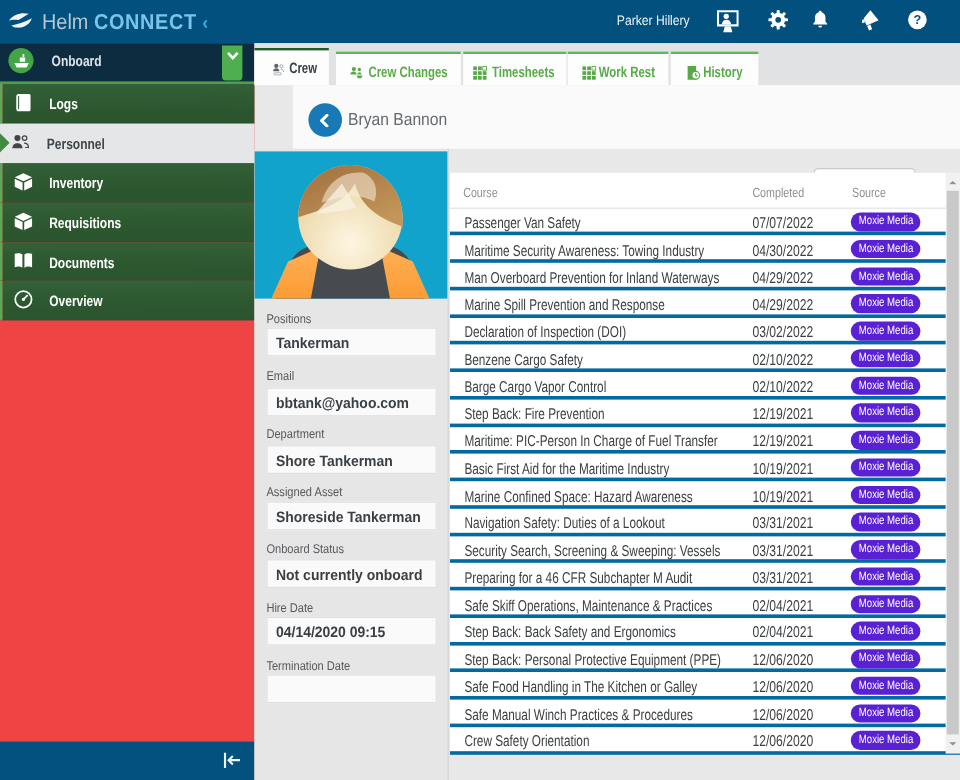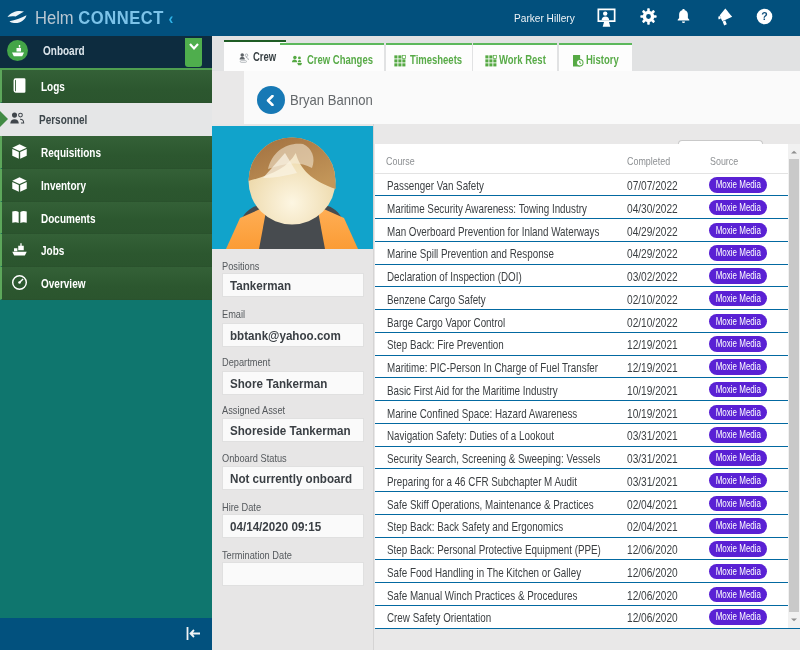--- a/index.html
+++ b/index.html
@@ -9,21 +9,21 @@
 
 .topbar { position:absolute; left:0; top:0; width:800px; height:36px; background:#02507d; }
 .logo { position:absolute; left:6px; top:9px; }
 .brand { position:absolute; left:35px; top:8px; font-size:18px; color:#b9c7d2; font-weight:400; white-space:nowrap; transform:scaleX(0.92); transform-origin:0 50%; }
 .brand b { color:#7cc3e9; font-weight:700; letter-spacing:0.6px; }
 .brand .chev { color:#2fb3e8; font-weight:700; font-size:16px; }
 .user { position:absolute; left:514px; top:12px; font-size:11.5px; color:#eef3f7; transform:scaleX(0.88); transform-origin:0 0; white-space:nowrap; }
 .ticon { position:absolute; top:8px; }
 
 
-.sidebar { position:absolute; left:0; top:36px; width:212px; height:614px; background:#0f766e; }
+.sidebar { position:absolute; left:0; top:36px; width:212px; height:614px; background:#ef4444; }
 .sb-head { position:absolute; left:0; top:0; width:212px; height:32px; background:#0d2c3f; }
 .sb-head .shipcirc { position:absolute; left:7px; top:4px; width:21px; height:21px; background:#44a548; border-radius:50%; }
 .sb-head .t { position:absolute; left:43px; top:8px; color:#dce5eb; font-weight:700; font-size:12.5px; transform:scaleX(0.8); transform-origin:0 0; }
 .sb-drop { position:absolute; left:185px; top:2px; width:17px; height:29px; background:#4fae4d; border-radius:0 0 3px 3px; }
 .menu { position:absolute; left:0; top:32px; width:212px; border-top:2px solid #4f9f50; }
 .mi { position:relative; width:212px; height:32.9px; box-sizing:border-box; background:linear-gradient(#346137,#2c572f 60%,#2b552e); border-bottom:1px solid rgba(10,40,15,0.25); border-left:2px solid #5da75b; color:#fff; font-weight:700; font-size:12.5px; }
 .mi .ic { position:absolute; left:9px; top:7px; width:17px; height:17px; }
 .mi .lbl { position:absolute; left:39px; top:10px; display:inline-block; transform:scaleX(0.8); transform-origin:0 0; white-space:nowrap; }
 .mi.active { background:#e5e6e7; border-bottom:none; color:#3d464b; border-left:none; }
 .mi.active .tri { position:absolute; left:0; top:8.5px; width:0; height:0; border-left:8px solid #418a44; border-top:8px solid transparent; border-bottom:8px solid transparent; }
@@ -50,21 +50,21 @@
 .fld .vb { position:absolute; left:0px; top:13.4px; width:142.5px; height:24px; background:#fafafa; border:1px solid #e0e0e0; font-weight:700; font-size:12.5px; color:#3a3f44; padding:5px 0 0 7px; }
 .fld .vb span { display:inline-block; transform:scaleX(0.93); transform-origin:0 0; white-space:nowrap; }
 
 
 .dtab { position:absolute; top:145px; font-weight:700; font-size:17px; color:#41474c; }
 .dtab span { display:inline-block; transform:scaleX(0.78); transform-origin:0 0; white-space:nowrap; }
 .dtab.active { top:139.5px; height:22px; background:#fff; border:1px solid #c9c9c9; border-bottom:none; border-radius:4px 4px 0 0; width:85px; text-align:right; padding:3px 0 0 12px; }
 .tablewrap { position:absolute; left:375px; top:144px; width:425px; height:483.5px; background:#fff; }
 .thead { position:absolute; left:0; top:0; width:100%; height:29.5px; border-bottom:1px solid #e3e3e3; color:#8d9093; font-size:11px; }
 .thead span { position:absolute; top:11px; transform:scaleX(0.81); transform-origin:0 0; }
-.trow { position:absolute; left:0; width:100%; height:22.75px; border-bottom:1px solid #0369a1; }
+.trow { position:absolute; left:0; width:100%; height:22.75px; border-bottom:3px solid #0369a1; }
 .trow .c { position:absolute; left:12px; top:4.5px; font-size:13px; color:#3b3f42; display:inline-block; transform:scaleX(0.755); transform-origin:0 0; white-space:nowrap; }
 .trow .d { position:absolute; left:252px; top:4.5px; font-size:13px; color:#3b3f42; display:inline-block; transform:scaleX(0.78); transform-origin:0 0; }
 .trow .b { position:absolute; left:334px; top:3.6px; width:58px; height:15.5px; background:#5a21d4; border-radius:8px; color:#fff; font-size:10px; font-weight:400; text-align:center; line-height:15px; }
 .trow .b span { display:inline-block; transform:scaleX(0.8); transform-origin:50% 0; white-space:nowrap; }
 .sbar { position:absolute; right:0; top:0; width:12px; height:483.5px; background:#f1f1f1; }
 .sbar .thumb { position:absolute; left:1px; top:15px; width:10px; height:453px; background:#c9c9c9; }
 .sbar .ar { position:absolute; left:0; width:12px; text-align:center; }
 </style>
 </head>
 <body>
@@ -150,60 +150,54 @@
             <path fill="none" stroke="#40464c" stroke-width="1.2" d="M13 10.8 c2.5 0 4.3 1.5 4.3 4.4 h-3.2"></path>
           </svg>
           <span class="lbl">Personnel</span>
         </div>
       <div class="mi">
           <svg class="ic" viewBox="0 0 20 20">
             <path fill="#fff" d="M10 1.5 L18.5 5.5 L10 9.5 L1.5 5.5 Z"></path>
             <path fill="#fff" d="M1.5 7 L9.2 10.6 V18.5 L1.5 14.9 Z"></path>
             <path fill="#fff" d="M18.5 7 L10.8 10.6 V18.5 L18.5 14.9 Z"></path>
           </svg>
-          <span class="lbl">Requisitions</span>
+          <span class="lbl">Inventory</span>
         </div>
       <div class="mi">
           <svg class="ic" viewBox="0 0 20 20">
             <path fill="#fff" d="M10 1.5 L18.5 5.5 L10 9.5 L1.5 5.5 Z"></path>
             <path fill="#fff" d="M1.5 7 L9.2 10.6 V18.5 L1.5 14.9 Z"></path>
             <path fill="#fff" d="M18.5 7 L10.8 10.6 V18.5 L18.5 14.9 Z"></path>
           </svg>
-          <span class="lbl">Inventory</span>
+          <span class="lbl">Requisitions</span>
         </div>
       <div class="mi">
           <svg class="ic" viewBox="0 0 20 20">
             <path fill="#fff" d="M1.5 3 c2.5-1 5.5-1 7.5 .6 v13 C7 15.2 4 15.2 1.5 16.2 Z M18.5 3 c-2.5-1-5.5-1-7.5 .6 v13 c2-1.4 5-1.4 7.5-.4 Z"></path>
           </svg>
           <span class="lbl">Documents</span>
-        </div>
-      <div class="mi">
-          <svg class="ic" viewBox="0 0 20 20">
-            <path fill="#fff" d="M1.5 12.5 h17 l-2.2 4.5 H3.7 Z M8.5 5.5 h6.5 v5.5 H8.5 Z M11 2.5 h1.5 v3 H11 Z M3.5 8.5 h4 v3.5 h-4 Z"></path>
-          </svg>
-          <span class="lbl">Jobs</span>
         </div>
       <div class="mi">
           <svg class="ic" viewBox="0 0 20 20">
             <circle cx="10" cy="10" r="8" fill="none" stroke="#fff" stroke-width="1.7"></circle>
             <path stroke="#fff" stroke-width="1.7" d="M10 10 L14.2 5.8"></path>
             <circle cx="10" cy="10" r="1.5" fill="#fff"></circle>
           </svg>
           <span class="lbl">Overview</span>
         </div>
     </div>
     <div class="sb-foot">
         <svg width="15" height="13" viewBox="0 0 15 13">
           <path stroke="#f0f3f5" stroke-width="1.8" d="M1.5 0 v13 M14 6.5 H4.5 M8 3 L4.5 6.5 l3.5 3.5" fill="none"></path>
         </svg>
       </div>
   </div>
 
   <div class="tabbar">
-    <div class="tab active" style="left:12px; width:61.5px;">
+    <div class="tab active" style="left:0; width:61.5px;">
         <svg style="left:14px;top:9px" width="13" height="13" viewBox="0 0 20 20">
           <circle cx="6.5" cy="6" r="2.7" fill="#5f6468"></circle>
           <path fill="#5f6468" d="M2.5 13 c0-2.6 1.8-4 4-4 s4 1.4 4 4 Z"></path>
           <circle cx="13" cy="6.5" r="2" fill="none" stroke="#9aa0a5" stroke-width="1.2"></circle>
           <path fill="none" stroke="#9aa0a5" stroke-width="1.2" d="M12.3 10 c2.2 0 3.7 1.3 3.7 3.8"></path>
           <rect x="3.5" y="14.8" width="9.5" height="2.7" rx="1.3" fill="none" stroke="#9aa0a5"></rect>
         </svg>
         <span class="tx" style="left:28.5px">Crew</span>
       </div>
     <div class="tab" style="left:67.5px; width:104px;">

